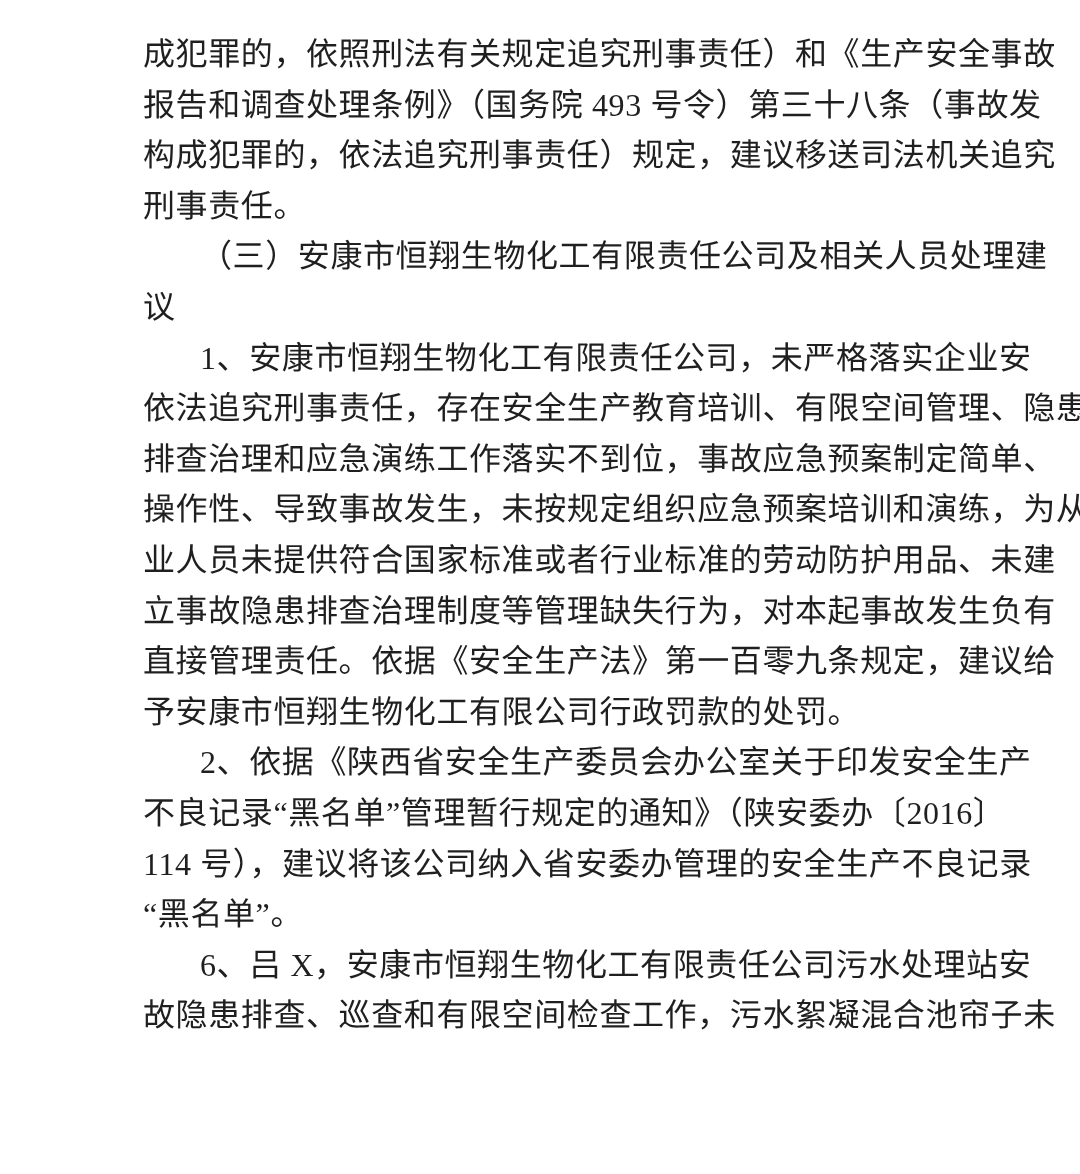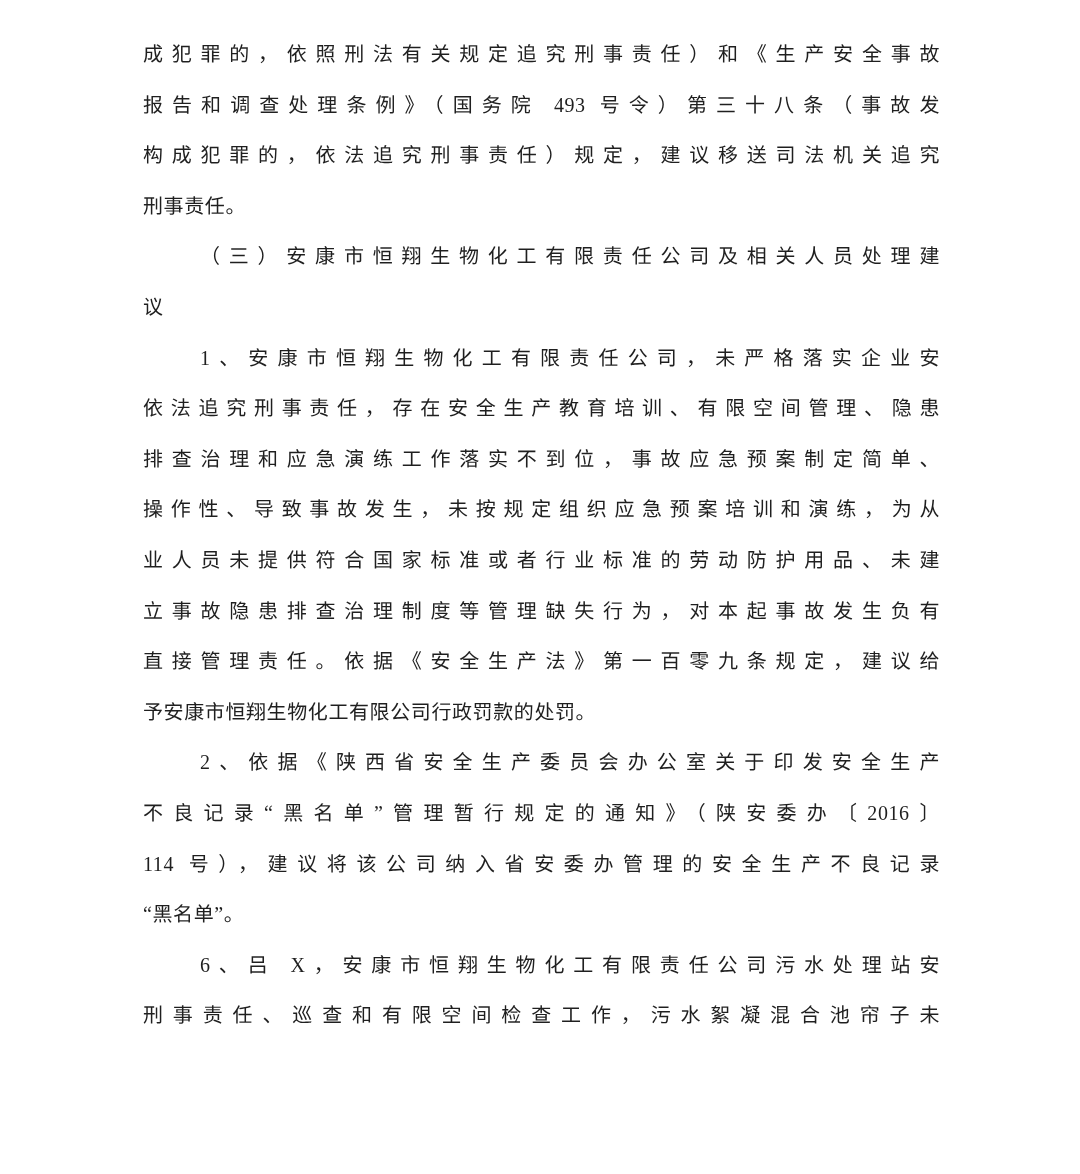--- a/index.html
+++ b/index.html
@@ -15,21 +15,21 @@
     overflow: hidden;
   }
   .doc-page {
     position: absolute;
     left: 143px;
     top: 29px;
     width: 797px;
   }
   .line {
     font-family: "Liberation Serif", "DejaVu Serif", serif;
-    font-size: 20px;
+    font-size: 32px;
     line-height: 50.6px;
     height: 50.6px;
     letter-spacing: 0.6px;
     color: #1f1f1f;
     white-space: nowrap;
     text-align: justify;
     text-align-last: justify;
     -webkit-font-smoothing: antialiased;
   }
   .line.left {
@@ -57,15 +57,15 @@
       <div class="line">操作性、导致事故发生，未按规定组织应急预案培训和演练，为从</div>
       <div class="line">业人员未提供符合国家标准或者行业标准的劳动防护用品、未建</div>
       <div class="line">立事故隐患排查治理制度等管理缺失行为，对本起事故发生负有</div>
       <div class="line">直接管理责任。依据《安全生产法》第一百零九条规定，建议给</div>
       <div class="line left">予安康市恒翔生物化工有限公司行政罚款的处罚。</div>
       <div class="line indent">2、依据《陕西省安全生产委员会办公室关于印发安全生产</div>
       <div class="line">不良记录“黑名单”管理暂行规定的通知》（陕安委办〔2016〕</div>
       <div class="line">114 号），建议将该公司纳入省安委办管理的安全生产不良记录</div>
       <div class="line left">“黑名单”。</div>
       <div class="line indent">6、吕 X，安康市恒翔生物化工有限责任公司污水处理站安</div>
-      <div class="line">刑事责任、巡查和有限空间检查工作，污水絮凝混合池帘子未</div>
+      <div class="line">故隐患排查、巡查和有限空间检查工作，污水絮凝混合池帘子未</div>
     </div>
 </div>
 
 </body></html>

